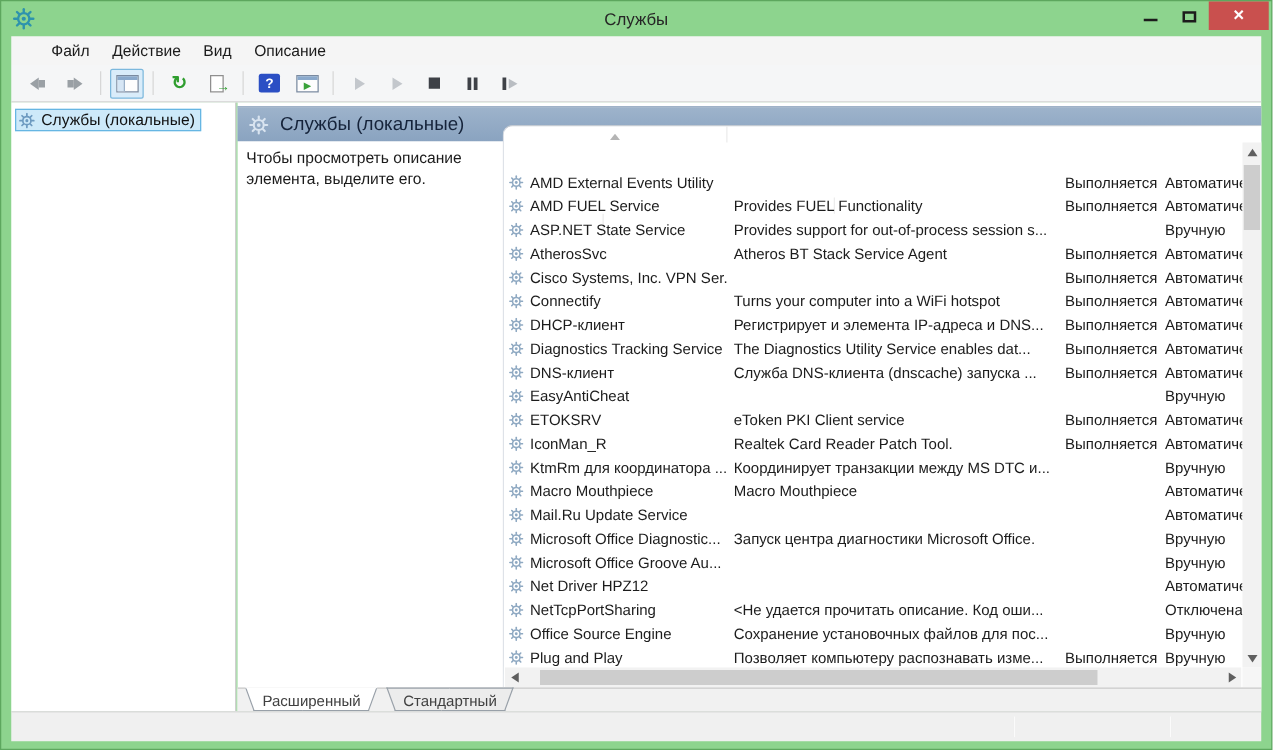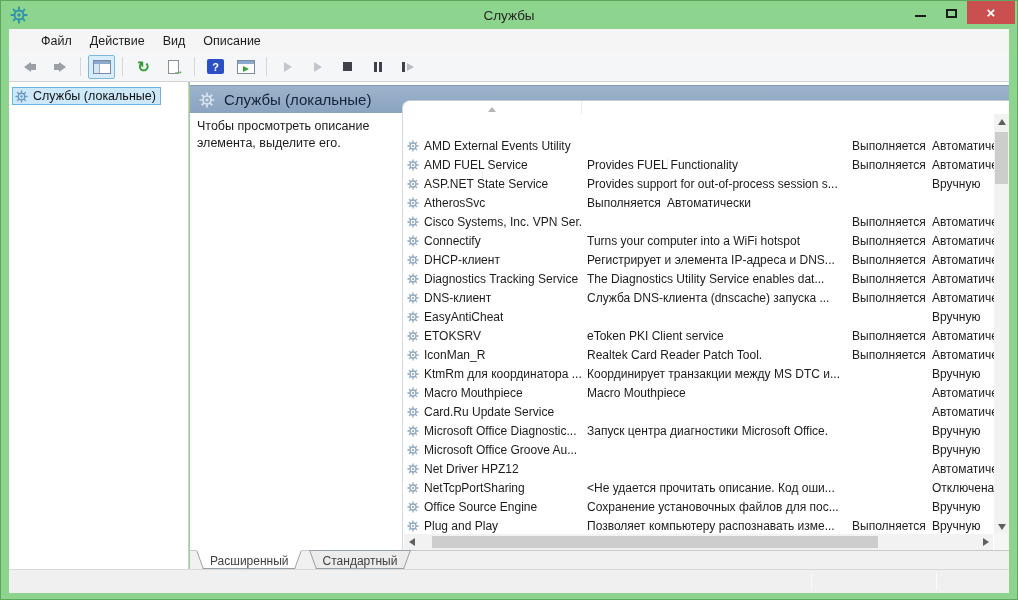--- a/index.html
+++ b/index.html
@@ -312,20 +312,21 @@
             <div class="cell startup">Вручную</div>
           </div>
 
           <div class="svc-row">
             <div class="cell name">
               <svg class="gear" width="12" height="12" style="color:#8fa9c2;flex:none">
                 <use href="#gear"></use>
               </svg>
               <span>AtherosSvc</span>
             </div>
+            <div class="cell desc">Atheros BT Stack Service Agent</div>
             <div class="cell status">Выполняется</div>
             <div class="cell startup">Автоматически</div>
           </div>
 
           <div class="svc-row">
             <div class="cell name">
               <svg class="gear" width="12" height="12" style="color:#8fa9c2;flex:none">
                 <use href="#gear"></use>
               </svg>
               <span>Cisco Systems, Inc. VPN Ser...</span>
@@ -441,21 +442,21 @@
             <div class="cell desc">Macro Mouthpiece</div>
             <div class="cell status"></div>
             <div class="cell startup">Автоматически</div>
           </div>
 
           <div class="svc-row">
             <div class="cell name">
               <svg class="gear" width="12" height="12" style="color:#8fa9c2;flex:none">
                 <use href="#gear"></use>
               </svg>
-              <span>Card.Ru Update Service</span>
+              <span>Mail.Ru Update Service</span>
             </div>
             <div class="cell desc"></div>
             <div class="cell status"></div>
             <div class="cell startup">Автоматически</div>
           </div>
 
           <div class="svc-row">
             <div class="cell name">
               <svg class="gear" width="12" height="12" style="color:#8fa9c2;flex:none">
                 <use href="#gear"></use>

